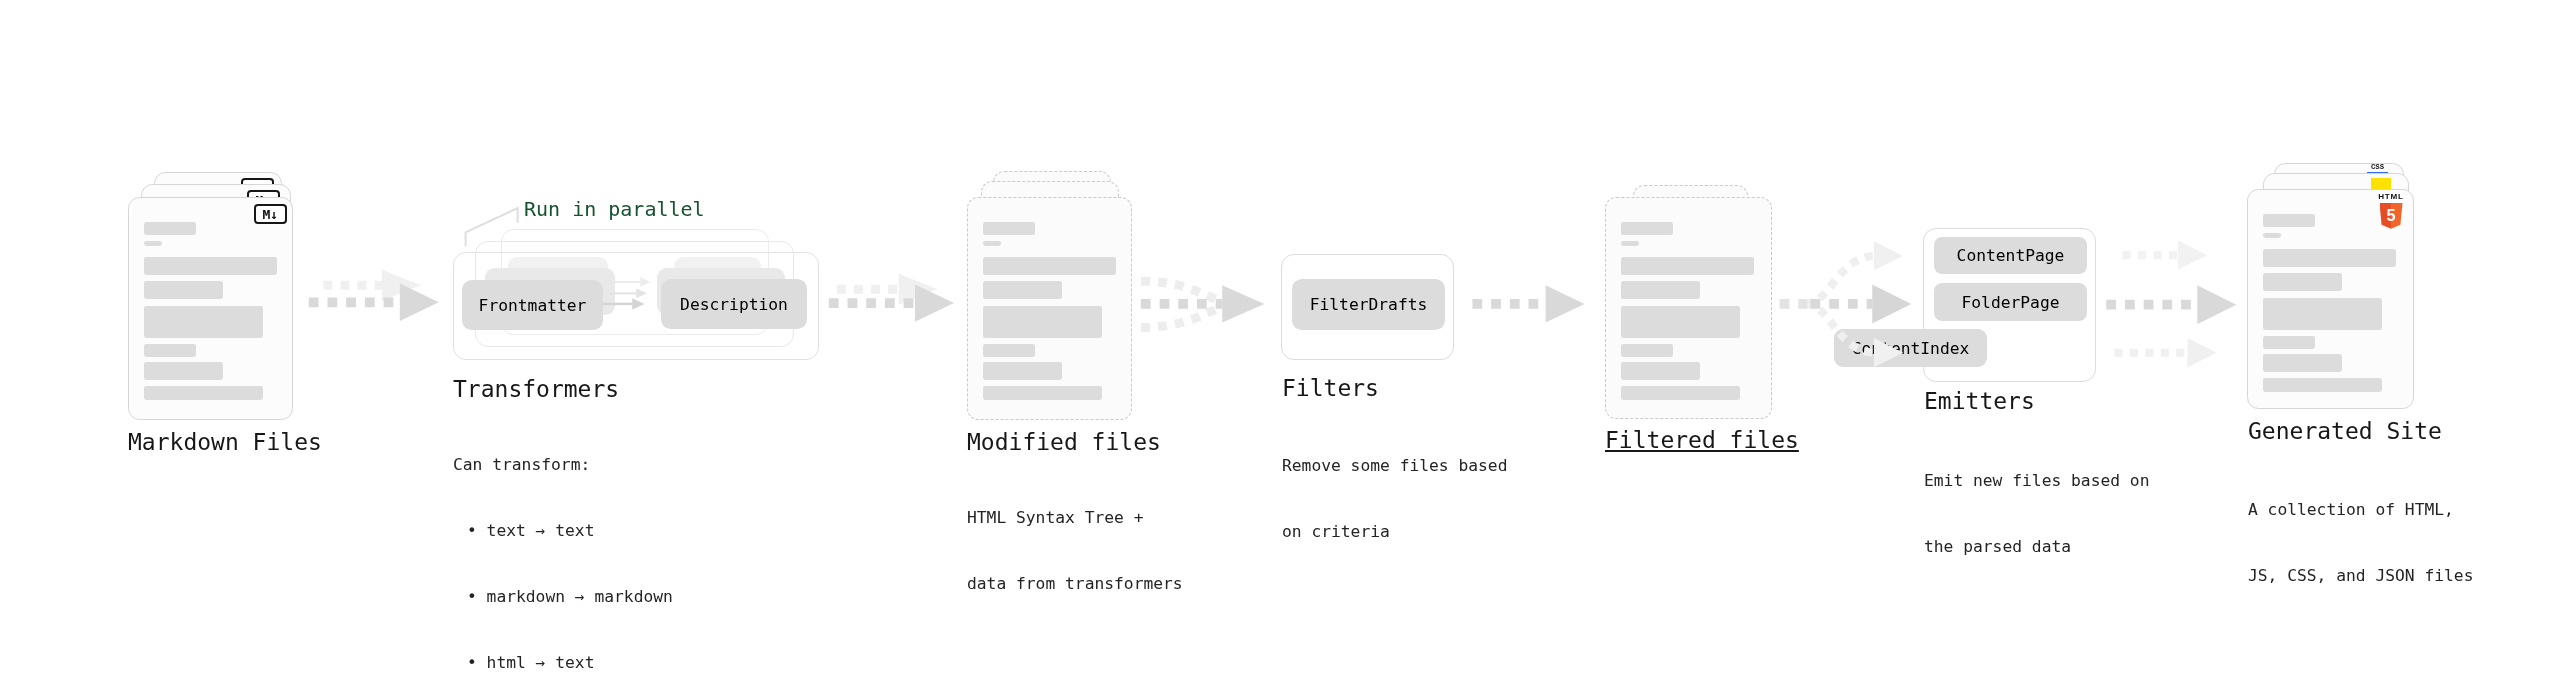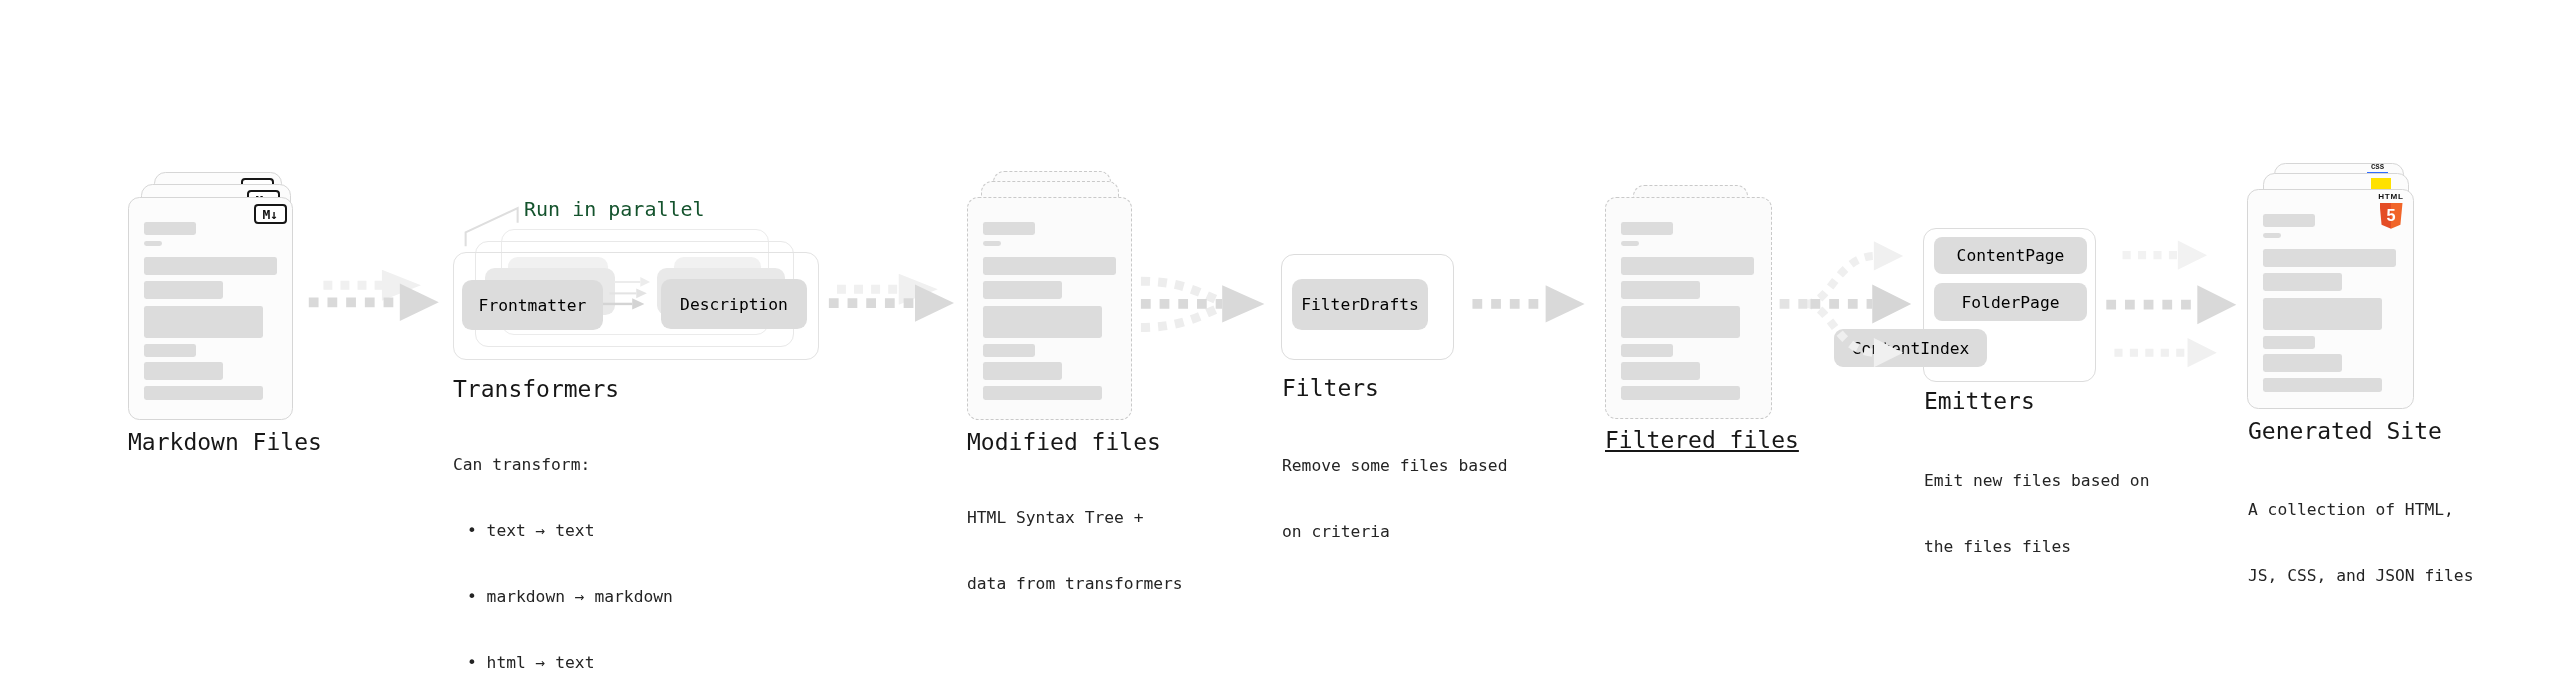--- a/index.html
+++ b/index.html
@@ -112,21 +112,21 @@
     </div>
     <div class="label" style="left:967px;top:429px;">Modified files</div>
     <div class="desc" style="left:967px;top:463px;">
       <div>HTML Syntax Tree +</div>
       <div>data from transformers</div>
     </div>
   </div>
 
   <div>
     <div class="frame solid" style="left:1281px;top:254px;width:173px;height:106px;"></div>
-    <div class="pill" style="left:1292px;top:279px;width:136px;height:51px;">FilterDrafts</div>
+    <div class="pill" style="left:1292px;top:279px;width:153px;height:51px;">FilterDrafts</div>
     <div class="label" style="left:1282px;top:375px;">Filters</div>
     <div class="desc" style="left:1282px;top:411px;">
       <div>Remove some files based</div>
       <div>on criteria</div>
     </div>
   </div>
 
   <div>
     <div class="card dashed" style="left:1633px;top:185px;width:115px;height:89px;"></div>
     <div class="card dashed" style="left:1605px;top:197px;width:167px;height:222px;">
@@ -145,21 +145,21 @@
   </div>
 
   <div>
     <div class="frame solid" style="left:1923px;top:228px;width:173px;height:154px;"></div>
     <div class="pill" style="left:1934px;top:237px;width:153px;height:37px;border-radius:8.1px;">ContentPage</div>
     <div class="pill" style="left:1934px;top:283px;width:153px;height:38px;border-radius:8.1px;">FolderPage</div>
     <div class="pill" style="left:1834px;top:329px;width:153px;height:38px;border-radius:9px;">ContentIndex</div>
     <div class="label" style="left:1924px;top:388px;">Emitters</div>
     <div class="desc" style="left:1924px;top:426px;">
       <div>Emit new files based on</div>
-      <div>the files files</div>
+      <div>the parsed data</div>
     </div>
   </div>
 
   <div>
     <div class="card" style="left:2274px;top:163px;width:130px;height:89px;"></div>
     <div class="cssbadge" style="left:2367px;top:164px;">
       <div class="w">CSS</div>
       <div class="u"></div>
     </div>
     <div class="card" style="left:2263px;top:173px;width:146px;height:89px;"></div>

